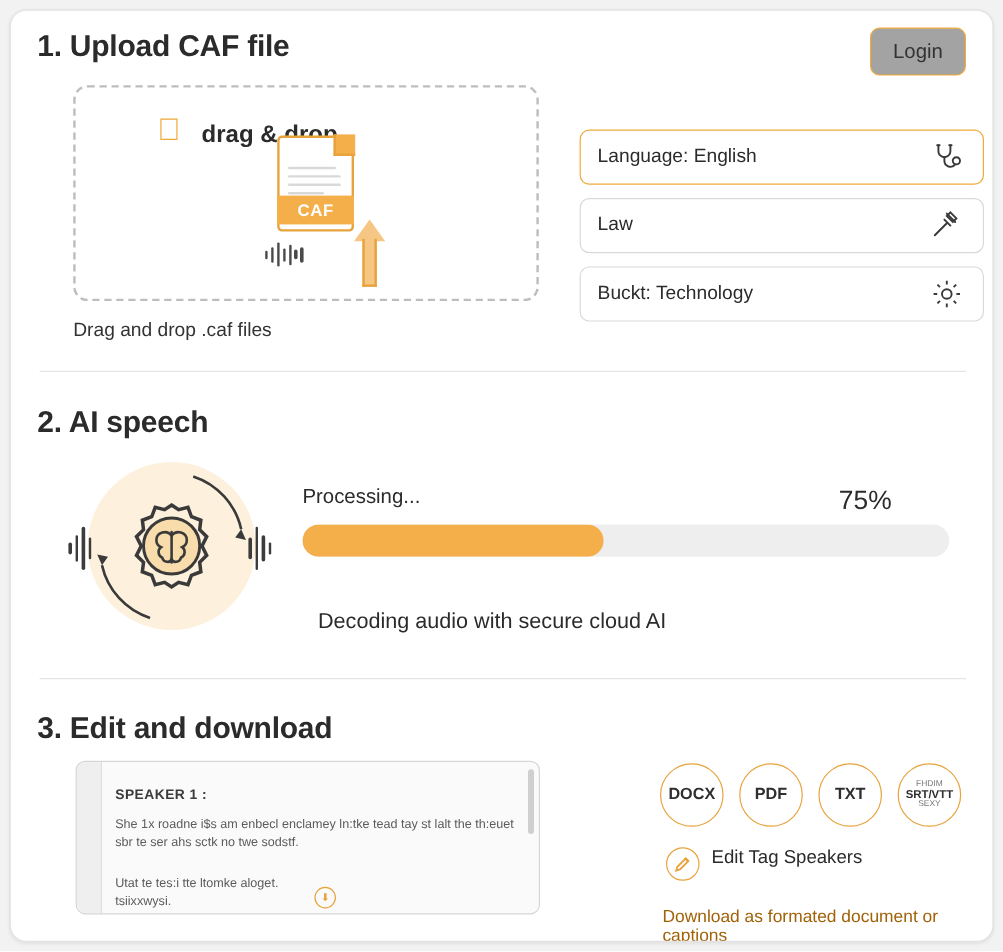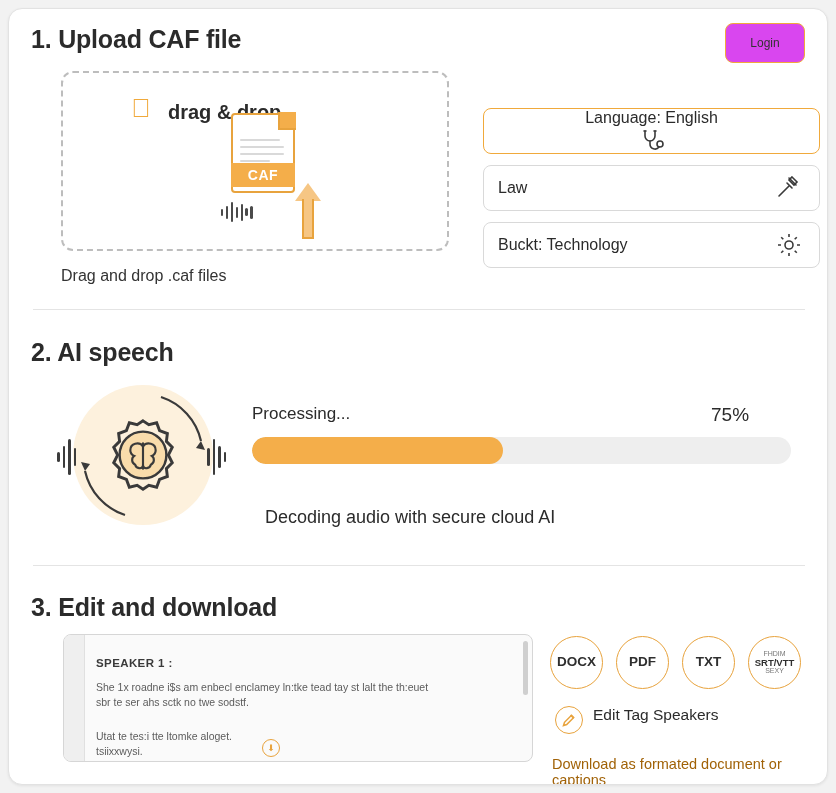--- a/index.html
+++ b/index.html
@@ -44,23 +44,23 @@
     top: 16px;
   }
   .login-btn {
     position: absolute;
     right: 22px;
     top: 14px;
     width: 78px;
     height: 38px;
     border: 1.6px solid #f0a93b;
     border-radius: 8px;
-    background: #d946ef;
+    background: #a3a3a3;
     color: #333;
-    font-size: 12px;
+    font-size: 17px;
     display: flex;
     align-items: center;
     justify-content: center;
     cursor: pointer;
   }
 
   .dropzone {
     position: absolute;
     left: 52px;
     top: 62px;
@@ -194,21 +194,21 @@
     border: 1.4px solid #d9d9d9;
     border-radius: 8px;
     background: #fff;
     display: flex;
     align-items: center;
     padding: 0 14px;
     font-size: 16px;
     color: #2b2b2b;
     cursor: pointer;
   }
-  .pill.active { border-color: #f0a93b; flex-direction: column; }
+  .pill.active { border-color: #f0a93b; }
   .pill .lbl { flex: 1; }
   .pill .ico { width: 32px; height: 32px; display: flex; align-items: center; justify-content: center; }
   #pill-language { top: 99px; }
   #pill-law { top: 156px; }
   #pill-domain { top: 213px; }
 
   .divider {
     position: absolute;
     left: 24px;
     width: 772px;
@@ -264,23 +264,22 @@
     position: absolute;
     left: 243px;
     top: 395px;
     font-size: 17px;
     color: #2b2b2b;
   }
   .proc-pct {
     position: absolute;
     left: 690px;
     top: 395px;
-    font-size: 19px;
-    color: #2b2b2b;
-    margin-left: 12px;
+    font-size: 22px;
+    color: #2b2b2b;
   }
   .progress-track {
     position: absolute;
     left: 243px;
     top: 428px;
     width: 539px;
     height: 27px;
     background: #eeeeee;
     border-radius: 14px;
     overflow: hidden;
@@ -299,21 +298,21 @@
     color: #2b2b2b;
   }
 
   
   #sec3-title { position: absolute; left: 22px; top: 584px; }
 
   .editor {
     position: absolute;
     left: 54px;
     top: 625px;
-    width: 470px;
+    width: 387px;
     height: 128px;
     box-sizing: border-box;
     background: #fafafa;
     border: 1.2px solid #d6d6d6;
     border-radius: 8px;
     overflow: hidden;
   }
   .editor .gutter {
     position: absolute;
     left: 0; top: 0; bottom: 0;

